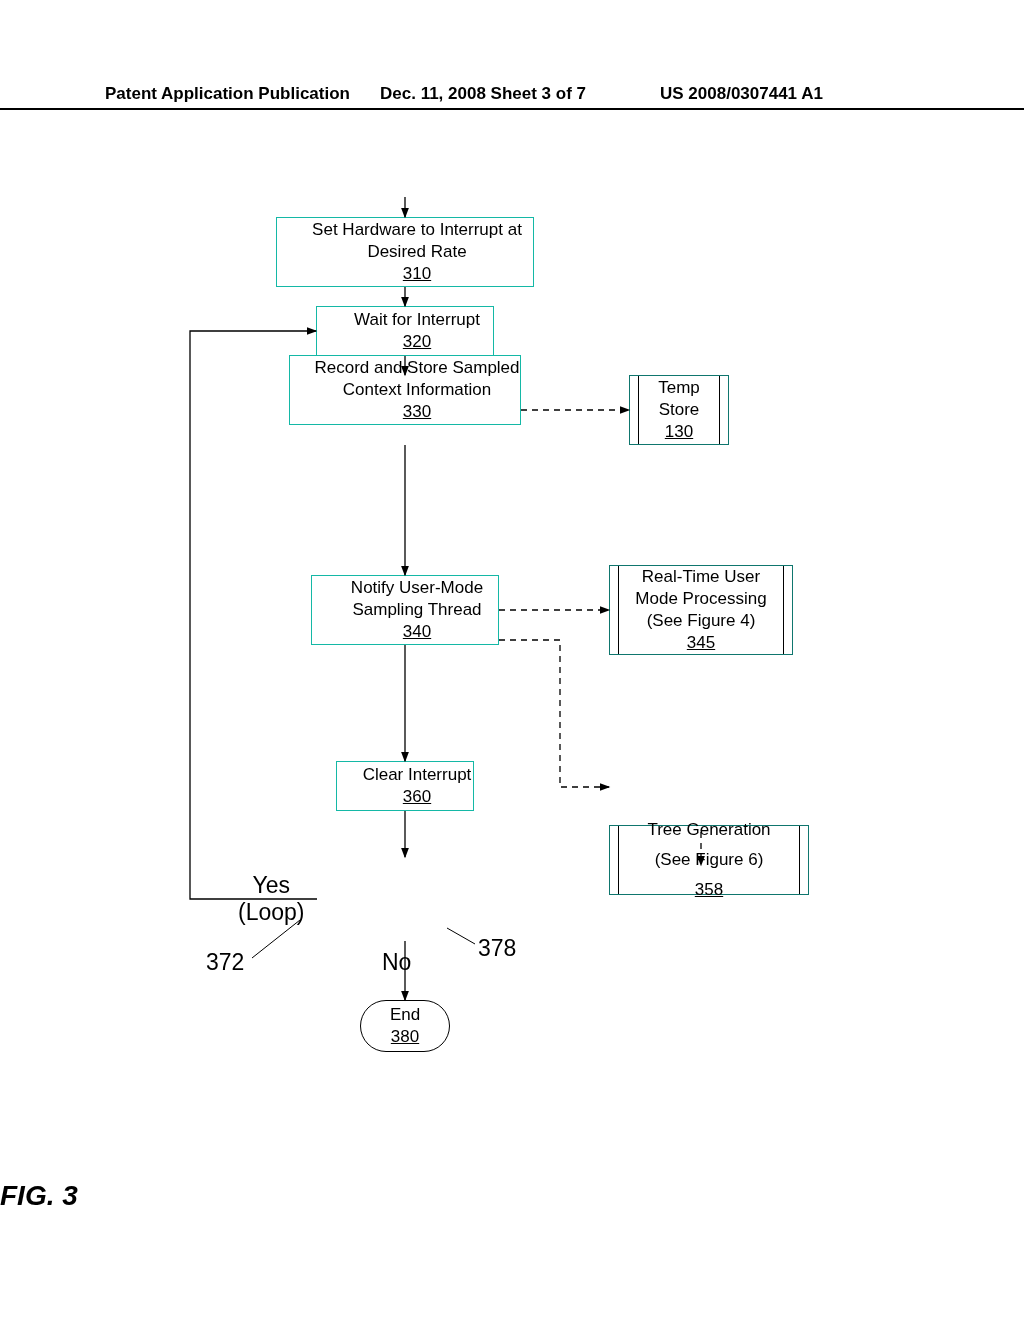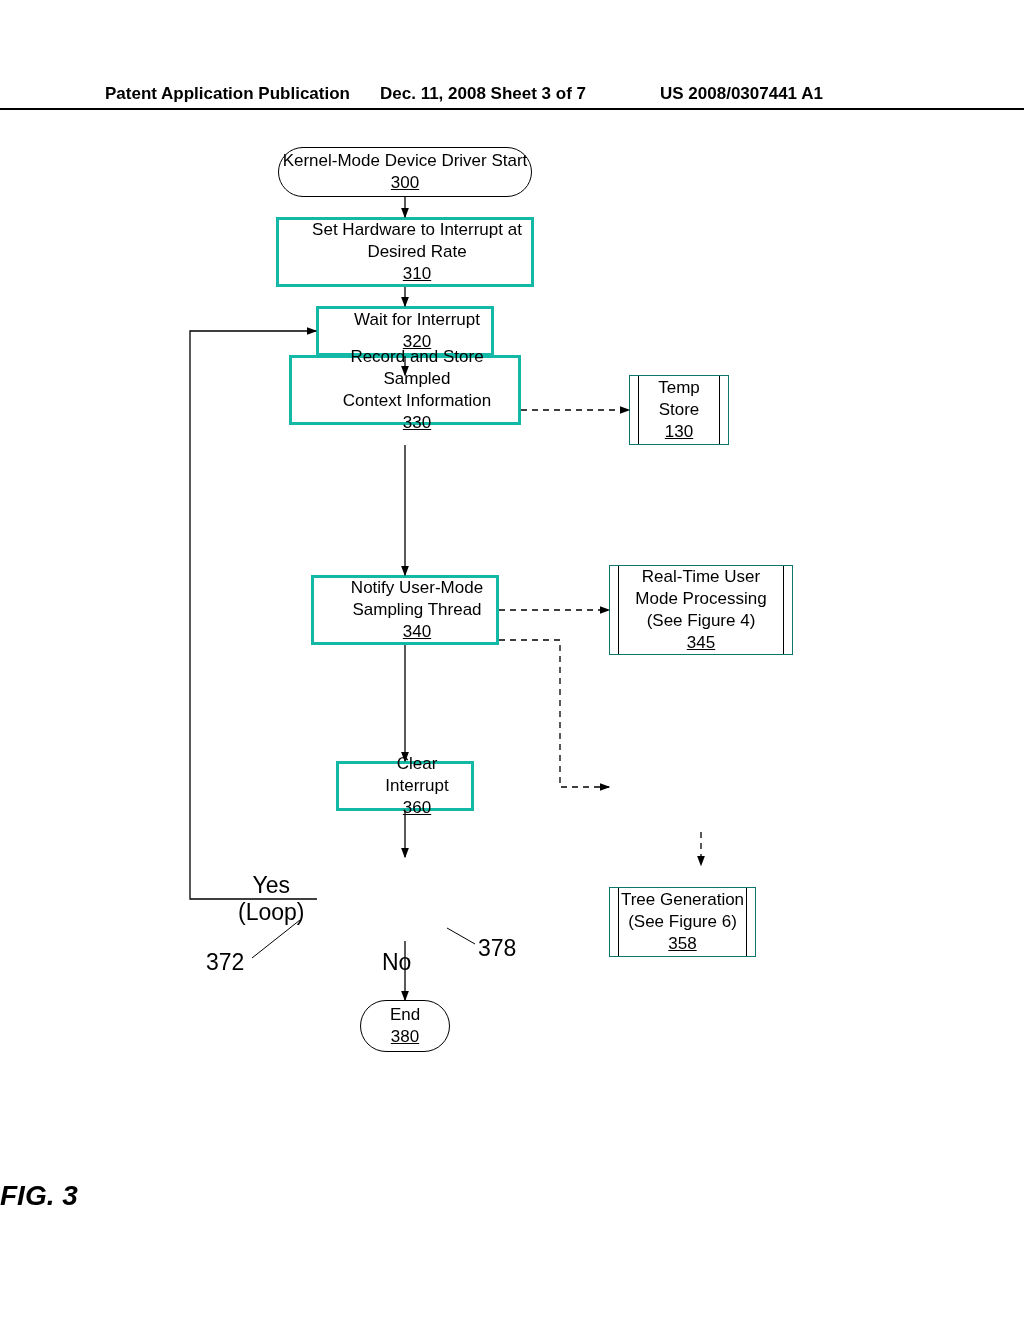--- a/index.html
+++ b/index.html
@@ -42,21 +42,21 @@
     text-align: center;
     display: flex;
     flex-direction: column;
     align-items: center;
     justify-content: center;
     line-height: 1.3;
     font-size: 17px;
   }
 
   .box {
-    border: 3px solid #14b8a6;
+    border: 1px solid #14b8a6;
     padding-left: 24px;
   }
   .rounded {
     border: 1px solid #000;
     border-radius: 30px;
   }
   .terminal {
     border: 1px solid #000;
     border-radius: 26px;
   }
@@ -139,24 +139,20 @@
 
 <div class="page">
 
   <div class="header">
     <span class="left">Patent Application Publication</span>
     <span class="mid">Dec. 11, 2008  Sheet 3 of 7</span>
     <span class="right">US 2008/0307441 A1</span>
   </div>
   <div class="header-line"></div>
 
-  <div class="shape rounded" style="left:278px; top:147px; width:254px; height:50px;">
-    <span>Kernel-Mode Device Driver Start</span>
-    <span class="ref">300</span>
-  </div>
 
   <div class="shape box" style="left:276px; top:217px; width:258px; height:70px;">
     <span>Set Hardware to Interrupt at</span>
     <span>Desired Rate</span>
     <span class="ref">310</span>
   </div>
 
   <div class="shape box" style="left:316px; top:306px; width:178px; height:50px;">
     <span>Wait for Interrupt</span>
     <span class="ref">320</span>
@@ -186,21 +182,21 @@
     <span>(See Figure 4)</span>
     <span class="ref">345</span>
   </div>
 
   <div class="shape box" style="left:336px; top:761px; width:138px; height:50px;">
     <span>Clear Interrupt</span>
     <span class="ref">360</span>
   </div>
 
 
-  <div class="shape pred" style="left:609px; top:887px; width:147px; height:70px;">
+  <div class="shape pred" style="left:609px; top:825px; width:200px; height:70px;gap:8px;">
     <span>Tree Generation</span>
     <span>(See Figure 6)</span>
     <span class="ref">358</span>
   </div>
 
 
   <div class="shape terminal" style="left:360px; top:1000px; width:90px; height:52px;">
     <span>End</span>
     <span class="ref">380</span>
   </div>

